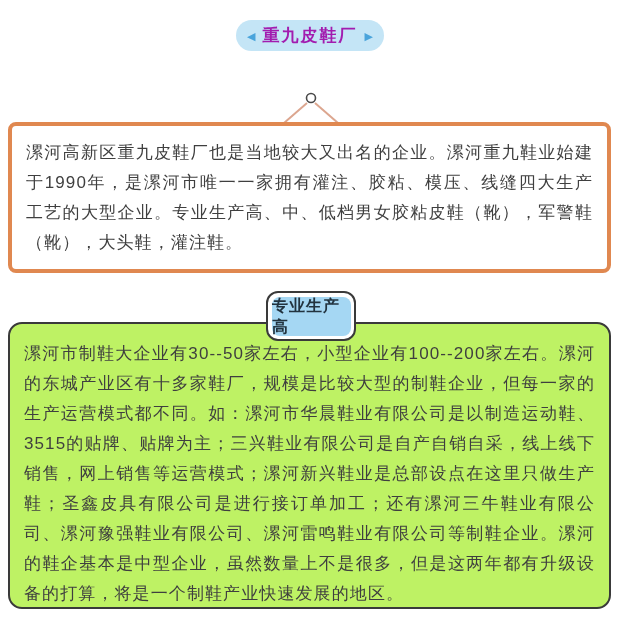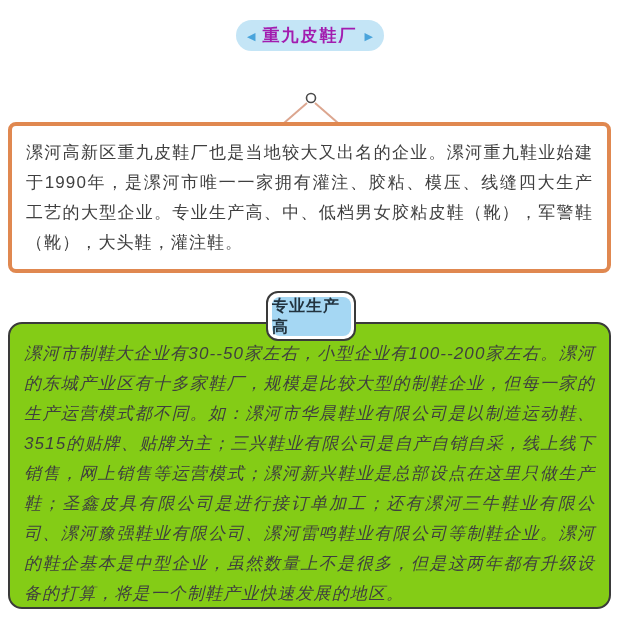--- a/index.html
+++ b/index.html
@@ -20,23 +20,22 @@
     position:absolute;left:8px;top:122px;width:603px;box-sizing:border-box;
     border:4px solid #f97316;border-radius:8px;background:#ffffff;
     padding:12px 14px 11px 14px;min-height:138px;
   }
   .para{
     font-size:17px;line-height:30px;letter-spacing:1.1px;color:#3f3f3f;
     text-align:justify;margin:0;
   }
   .market-box{
     position:absolute;left:8px;top:322px;width:603px;height:287px;box-sizing:border-box;
-    border:2px solid #3a3a3a;border-radius:14px;background:#84cc16;
+    border:2px solid #3a3a3a;border-radius:14px;background:#bef264;
     padding:15px 14px 12px 14px;
-    font-style:italic;
   }
   .market-tab{
     position:absolute;left:266px;top:291px;width:90px;height:50px;box-sizing:border-box;
     background:#ffffff;border:2px solid #3a3a3a;border-radius:12px;
     padding:4px 3px 3px 4px;z-index:2;
   }
   .market-tab-inner{
     width:100%;height:100%;border-radius:8px;box-sizing:border-box;
     display:flex;align-items:center;justify-content:center;
     font-size:16px;font-weight:bold;letter-spacing:1px;

